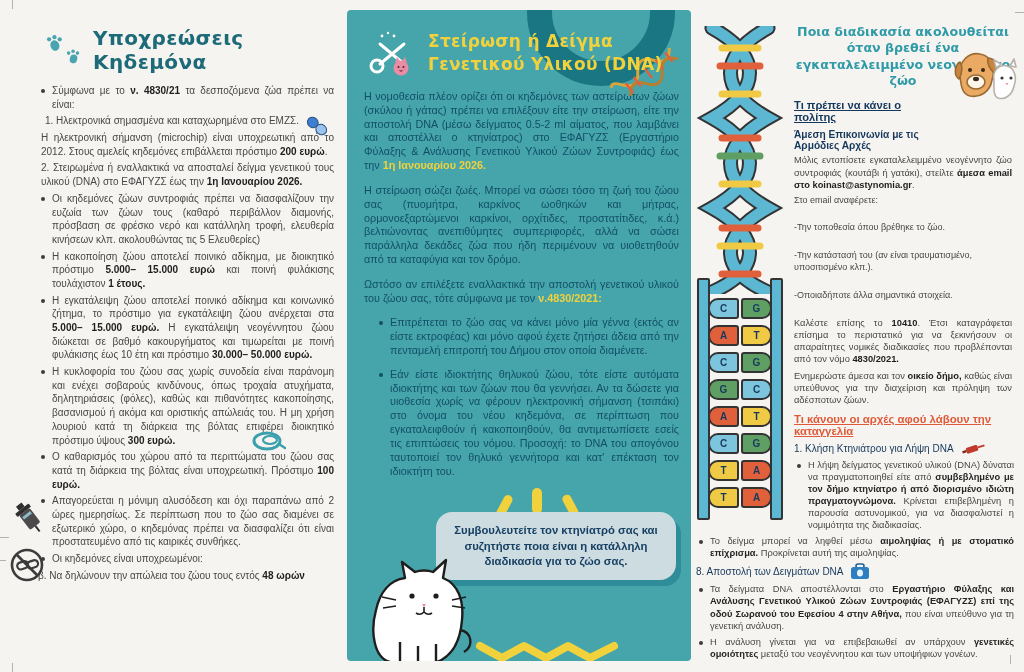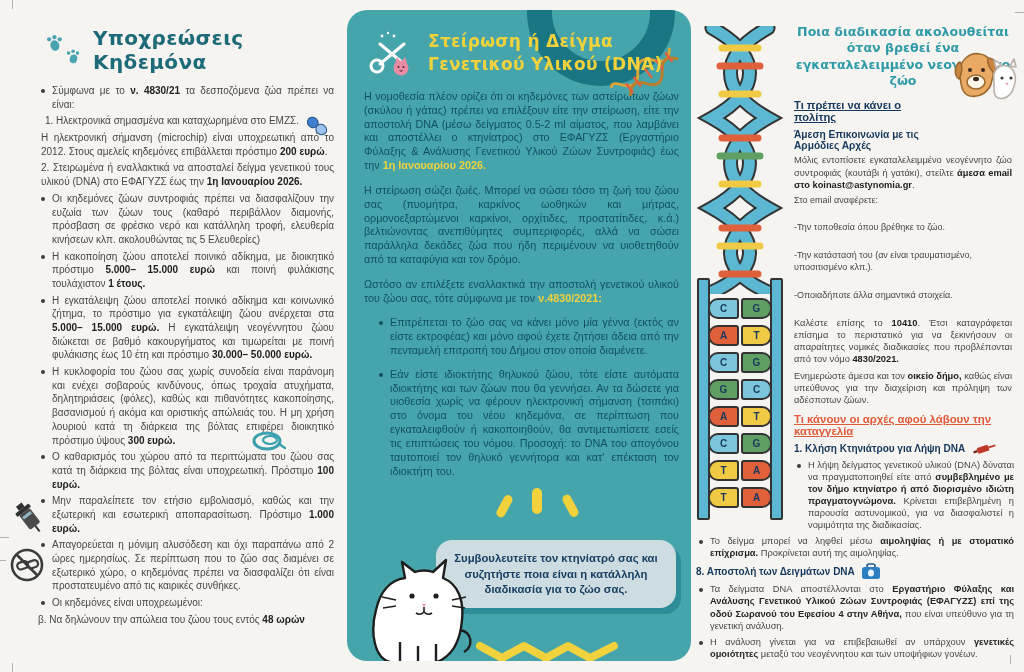--- a/index.html
+++ b/index.html
@@ -18,33 +18,33 @@
   .li .dot{flex:none;width:4px;height:4px;border-radius:50%;background:#3c3c3c;margin:5px 7px 0 3px;}
   .li .txt{font-size:10px;line-height:1.37;color:#474747;text-align:justify;}
   .li.t-sub{padding-left:7px}
   .li.t-plain{padding-left:3px}
   .li.t-alpha{padding-left:0}
   b{color:#1e1e1e;}
   .l-icon{position:absolute;}
 
   
   .col-mid{position:absolute;left:347px;top:10px;width:344px;height:651px;}
-  .panel{position:relative;width:100%;height:100%;background:#45a5ab;border-radius:20px;overflow:hidden;padding:18px 12px 0 17px;box-sizing:border-box;}
+  .panel{position:relative;width:100%;height:100%;background:#45a5ab;border-radius:4px;overflow:hidden;padding:18px 12px 0 17px;box-sizing:border-box;}
   .decor-u{position:absolute;top:-72px;right:16px;width:98px;height:98px;border:25px solid #1b7683;border-radius:50%;}
   .dna-mini{position:absolute;top:28px;right:8px;}
   .mid-header{position:relative;display:flex;align-items:center;gap:12px;margin:2px 0 14px 4px;}
   .mid-title{font-family:"DejaVu Sans",sans-serif;font-size:17px;font-weight:bold;color:#f2d23c;line-height:1.35;white-space:pre-line;margin:0;letter-spacing:.3px;}
   .mid-p{font-size:10.8px;line-height:1.28;color:#134f68;text-align:justify;margin:0 0 11px 0;}
   .yl{color:#f2d23c;font-weight:bold;}
   .mlist .li{margin:0 0 10px 0;padding-left:12px;}
   .mlist .li .dot{background:#134f68;}
   .mlist .li .txt{font-size:10.8px;line-height:1.28;color:#134f68;}
   .advice{position:relative;height:185px;margin-top:4px;}
   .rays{position:absolute;left:118px;top:-2px;}
-  .bubble{position:absolute;left:72px;top:52px;width:216px;background:#ccdce0;border-radius:16px;padding:11px 12px;box-shadow:5px 6px 0 #2e8d99;}
+  .bubble{position:absolute;left:72px;top:24px;width:216px;background:#ccdce0;border-radius:16px;padding:11px 12px;box-shadow:5px 6px 0 #2e8d99;}
   .bubble p{margin:0;font-size:11.3px;line-height:1.35;font-weight:bold;color:#173f63;text-align:center;}
   .zigzag{position:absolute;left:110px;top:150px;}
   .cat-svg{position:absolute;left:-4px;top:52px;}
 
   
   .col-right{position:absolute;left:694px;top:0;width:330px;height:672px;padding:24px 10px 0 2px;box-sizing:border-box;}
   .dna-wrap{float:left;width:92px;height:498px;margin:2px 6px 0 0;}
   .ladder{position:relative;width:88px;padding:6px 12px;box-sizing:border-box;margin-top:-6px;}
   .ladder:before,.ladder:after{content:"";position:absolute;top:-14px;bottom:0;width:9px;background:#5cb8d2;border:2px solid #333;border-radius:2px;}
   .ladder:before{left:1px}
@@ -54,21 +54,21 @@
   .bp.l{border-radius:10px 3px 3px 10px;}
   .bp.r{border-radius:3px 10px 10px 3px;}
   .rt-title{font-family:"DejaVu Sans",sans-serif;font-size:12.6px;font-weight:bold;color:#2f9aa8;text-align:center;line-height:1.3;margin:0 2px 10px 0;}
   .rt-sub{font-size:11.2px;font-weight:bold;color:#14375c;text-decoration:underline;margin:0 70px 6px 0;}
   .rt-bold{font-size:10.2px;font-weight:bold;color:#14375c;margin:0 62px 3px 0;}
   .col-right p.body{font-size:9.3px;line-height:1.3;color:#474747;text-align:justify;margin:0 2px 4px 0;}
   .email-note{font-size:9px;color:#474747;margin:0 0 1px 0;}
   .epoint{font-size:9px;color:#474747;line-height:1.35;margin:16px;}
   .rt-orange{font-size:11.4px;font-weight:bold;color:#e05a3a;text-decoration:underline;margin:7px 0 5px 0;}
   .step-h{display:flex;align-items:center;gap:6px;margin:3px 0 3px 0;}
-  .step-h h4{font-size:10px;font-weight:bold;color:#14375c;margin:0;}
+  .step-h h4{font-size:10px;font-weight:normal;color:#14375c;margin:0;}
   .rlist .li{margin:0 0 4px 0;}
   .rlist .li .txt{font-size:9.3px;line-height:1.3;color:#474747;}
   .rlist .li .txt b{color:#262626;}
   .dogcat{position:absolute;right:6px;top:46px;}
   .clear{clear:both;}
 </style>
 </head>
 <body>
 
 <div class="page">
@@ -137,24 +137,20 @@
         <div class="li t-bullet">
           <span class="dot"></span>
           <span class="txt">Η κυκλοφορία του ζώου σας χωρίς συνοδεία είναι παράνομη και ενέχει σοβαρούς κινδύνους, όπως τροχαία ατυχήματα, δηλητηριάσεις (φόλες), καθώς και πιθανότητες κακοποίησης, βασανισμού ή ακόμα και οριστικής απώλειάς του. Η μη χρήση λουριού κατά τη διάρκεια της βόλτας επιφέρει διοικητικό πρόστιμο ύψους <b>300 ευρώ.</b></span>
         </div>
 
         <div class="li t-bullet">
           <span class="dot"></span>
           <span class="txt">Ο καθαρισμός του χώρου από τα περιττώματα του ζώου σας κατά τη διάρκεια της βόλτας είναι υποχρεωτική. Πρόστιμο <b>100 ευρώ.</b></span>
         </div>
 
-        <div class="li t-bullet">
-          <span class="dot"></span>
-          <span class="txt">Μην παραλείπετε τον ετήσιο εμβολιασμό, καθώς και την εξωτερική και εσωτερική αποπαρασίτωση. Πρόστιμο <b>1.000 ευρώ.</b></span>
-        </div>
 
         <div class="li t-bullet">
           <span class="dot"></span>
           <span class="txt">Απαγορεύεται η μόνιμη αλυσόδεση και όχι παραπάνω από 2 ώρες ημερησίως. Σε περίπτωση που το ζώο σας διαμένει σε εξωτερικό χώρο, ο κηδεμόνας πρέπει να διασφαλίζει ότι είναι προστατευμένο από τις καιρικές συνθήκες.</span>
         </div>
 
         <div class="li t-bullet">
           <span class="dot"></span>
           <span class="txt">Οι κηδεμόνες είναι υποχρεωμένοι:</span>
         </div>

